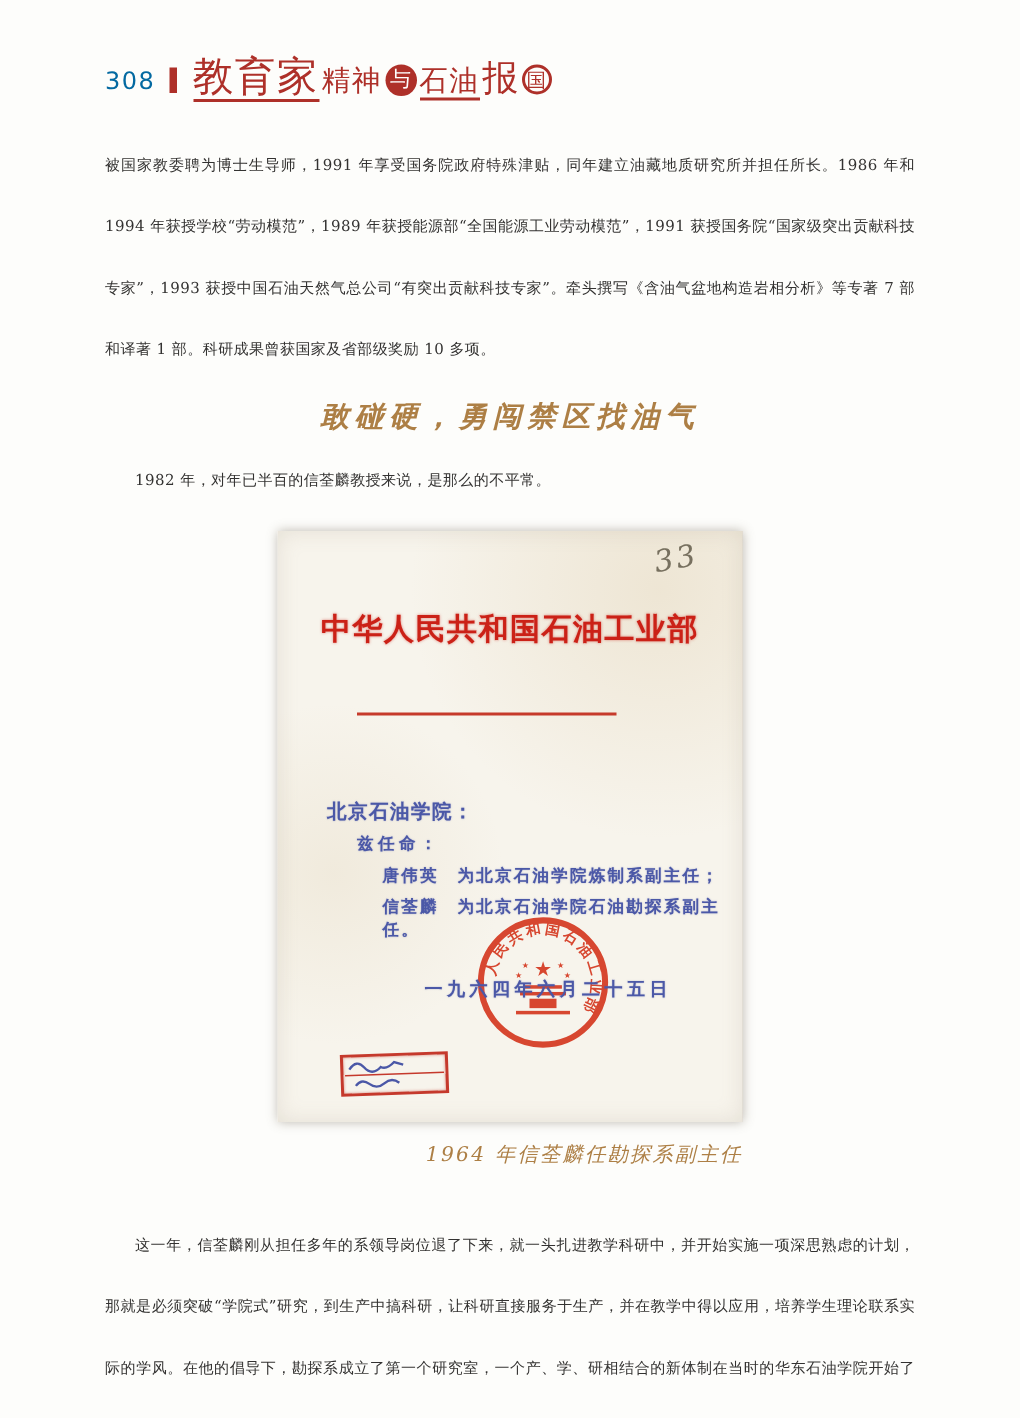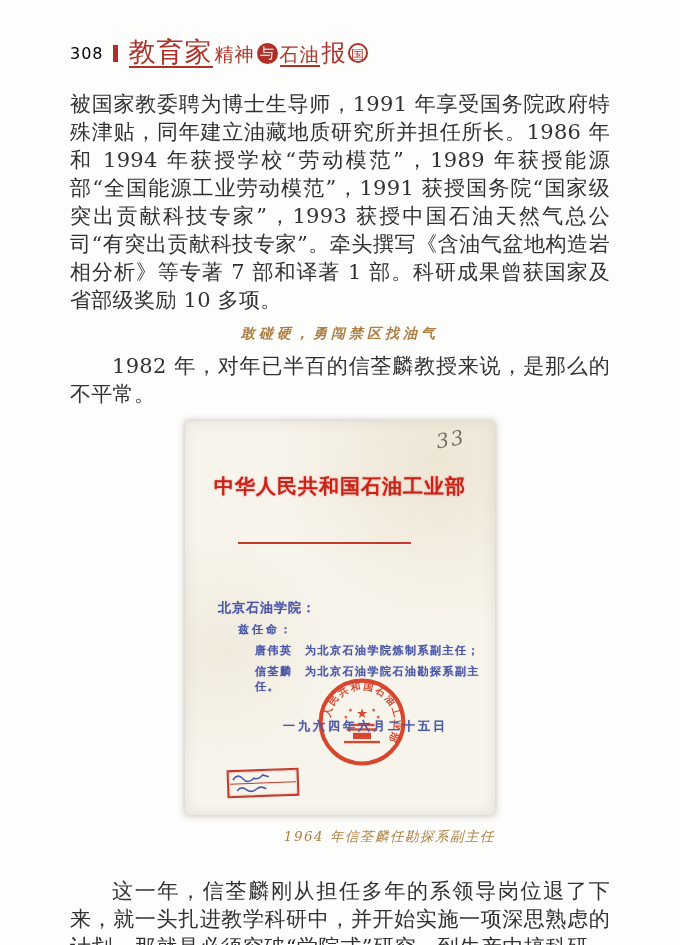--- a/index.html
+++ b/index.html
@@ -19,48 +19,48 @@
     background:var(--page-bg);
     font-family:"DejaVu Serif","Liberation Serif",serif;
     color:var(--ink);
   }
   .page{padding:36px 70px 0 70px;}
 
   
   .running-head{display:flex;align-items:center;height:34px;margin-bottom:20px;}
   .pageno{
     font-family:"DejaVu Sans","Liberation Sans",sans-serif;
-    font-size:16px;color:#000000;letter-spacing:1px;margin-right:9px;
+    font-size:16px;color:#0369a1;letter-spacing:1px;margin-right:9px;
   }
   .headbar{width:5px;height:17px;background:var(--logo-red);margin-right:11px;}
   .booklogo{display:flex;align-items:baseline;color:var(--logo-red);font-weight:normal;line-height:1;}
   .lg-big{font-size:27px;border-bottom:2px solid var(--logo-red);padding-bottom:1px;letter-spacing:1px;}
   .lg-mid{font-size:19px;margin-left:2px;letter-spacing:1px;}
   .lg-yu{
     display:inline-block;width:21px;height:21px;border-radius:50%;
     background:var(--logo-red);color:#fff;font-size:14px;line-height:21px;
     text-align:center;margin:0 2px;align-self:center;
   }
   .lg-under{font-size:19px;border-bottom:2px solid var(--logo-red);padding-bottom:1px;letter-spacing:1px;}
   .lg-bao{font-size:24px;margin-left:2px;}
   .lg-guo{
     display:inline-block;width:20px;height:20px;border-radius:50%;
     border:2px solid var(--logo-red);font-size:13px;line-height:19px;
     text-align:center;margin-left:2px;align-self:center;
   }
 
   
   .para{
-    font-size:21px;line-height:28px;text-align:justify;
+    font-size:10px;line-height:41px;text-align:justify;
     letter-spacing:.3px;margin:0;
   }
   .indent{text-indent:2em;}
   .section-heading{
     text-align:center;color:var(--heading-tan);
-    font-size:14px;font-weight:bold;font-style:italic;
+    font-size:19px;font-weight:bold;font-style:italic;
     letter-spacing:4px;margin:11px 0 9px 0;
   }
 
   
   .photo-wrap{width:310px;margin:13px auto 0 auto;}
   .photo{
     position:relative;width:310px;height:394px;
     background:
       radial-gradient(circle at 82% 10%, rgba(214,192,150,.28), transparent 38%),
       radial-gradient(circle at 12% 58%, rgba(210,190,150,.18), transparent 32%),

